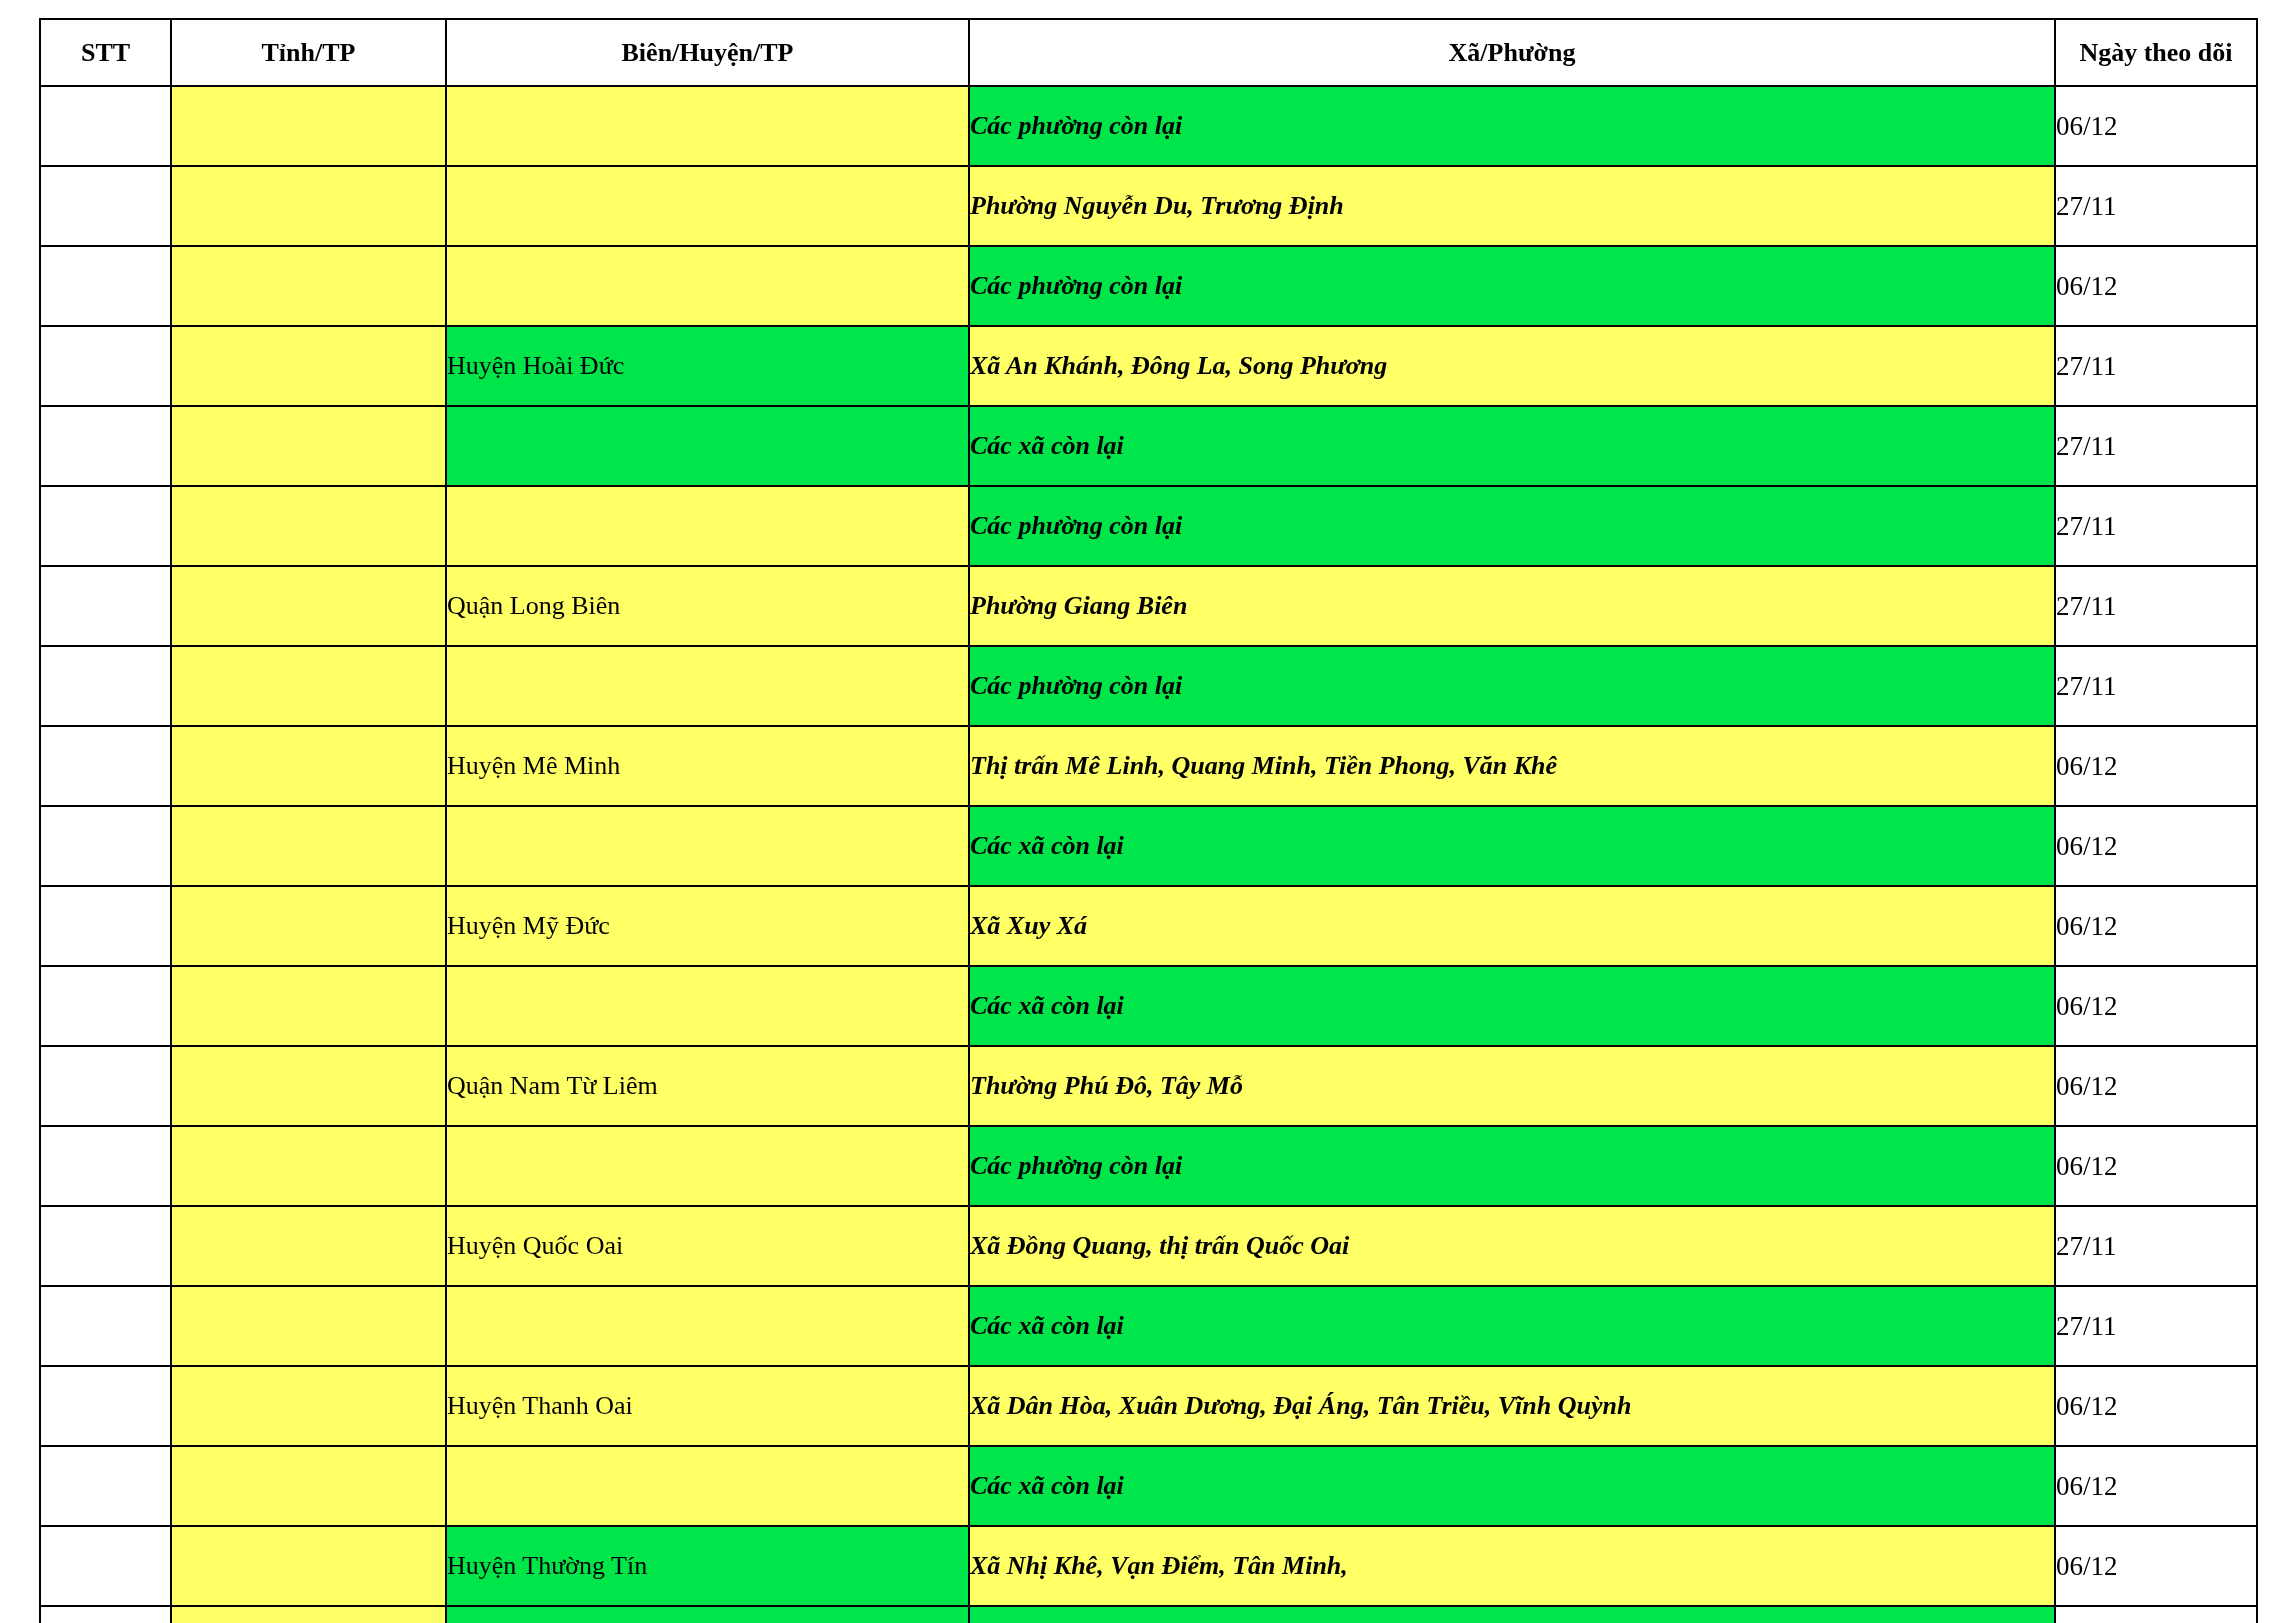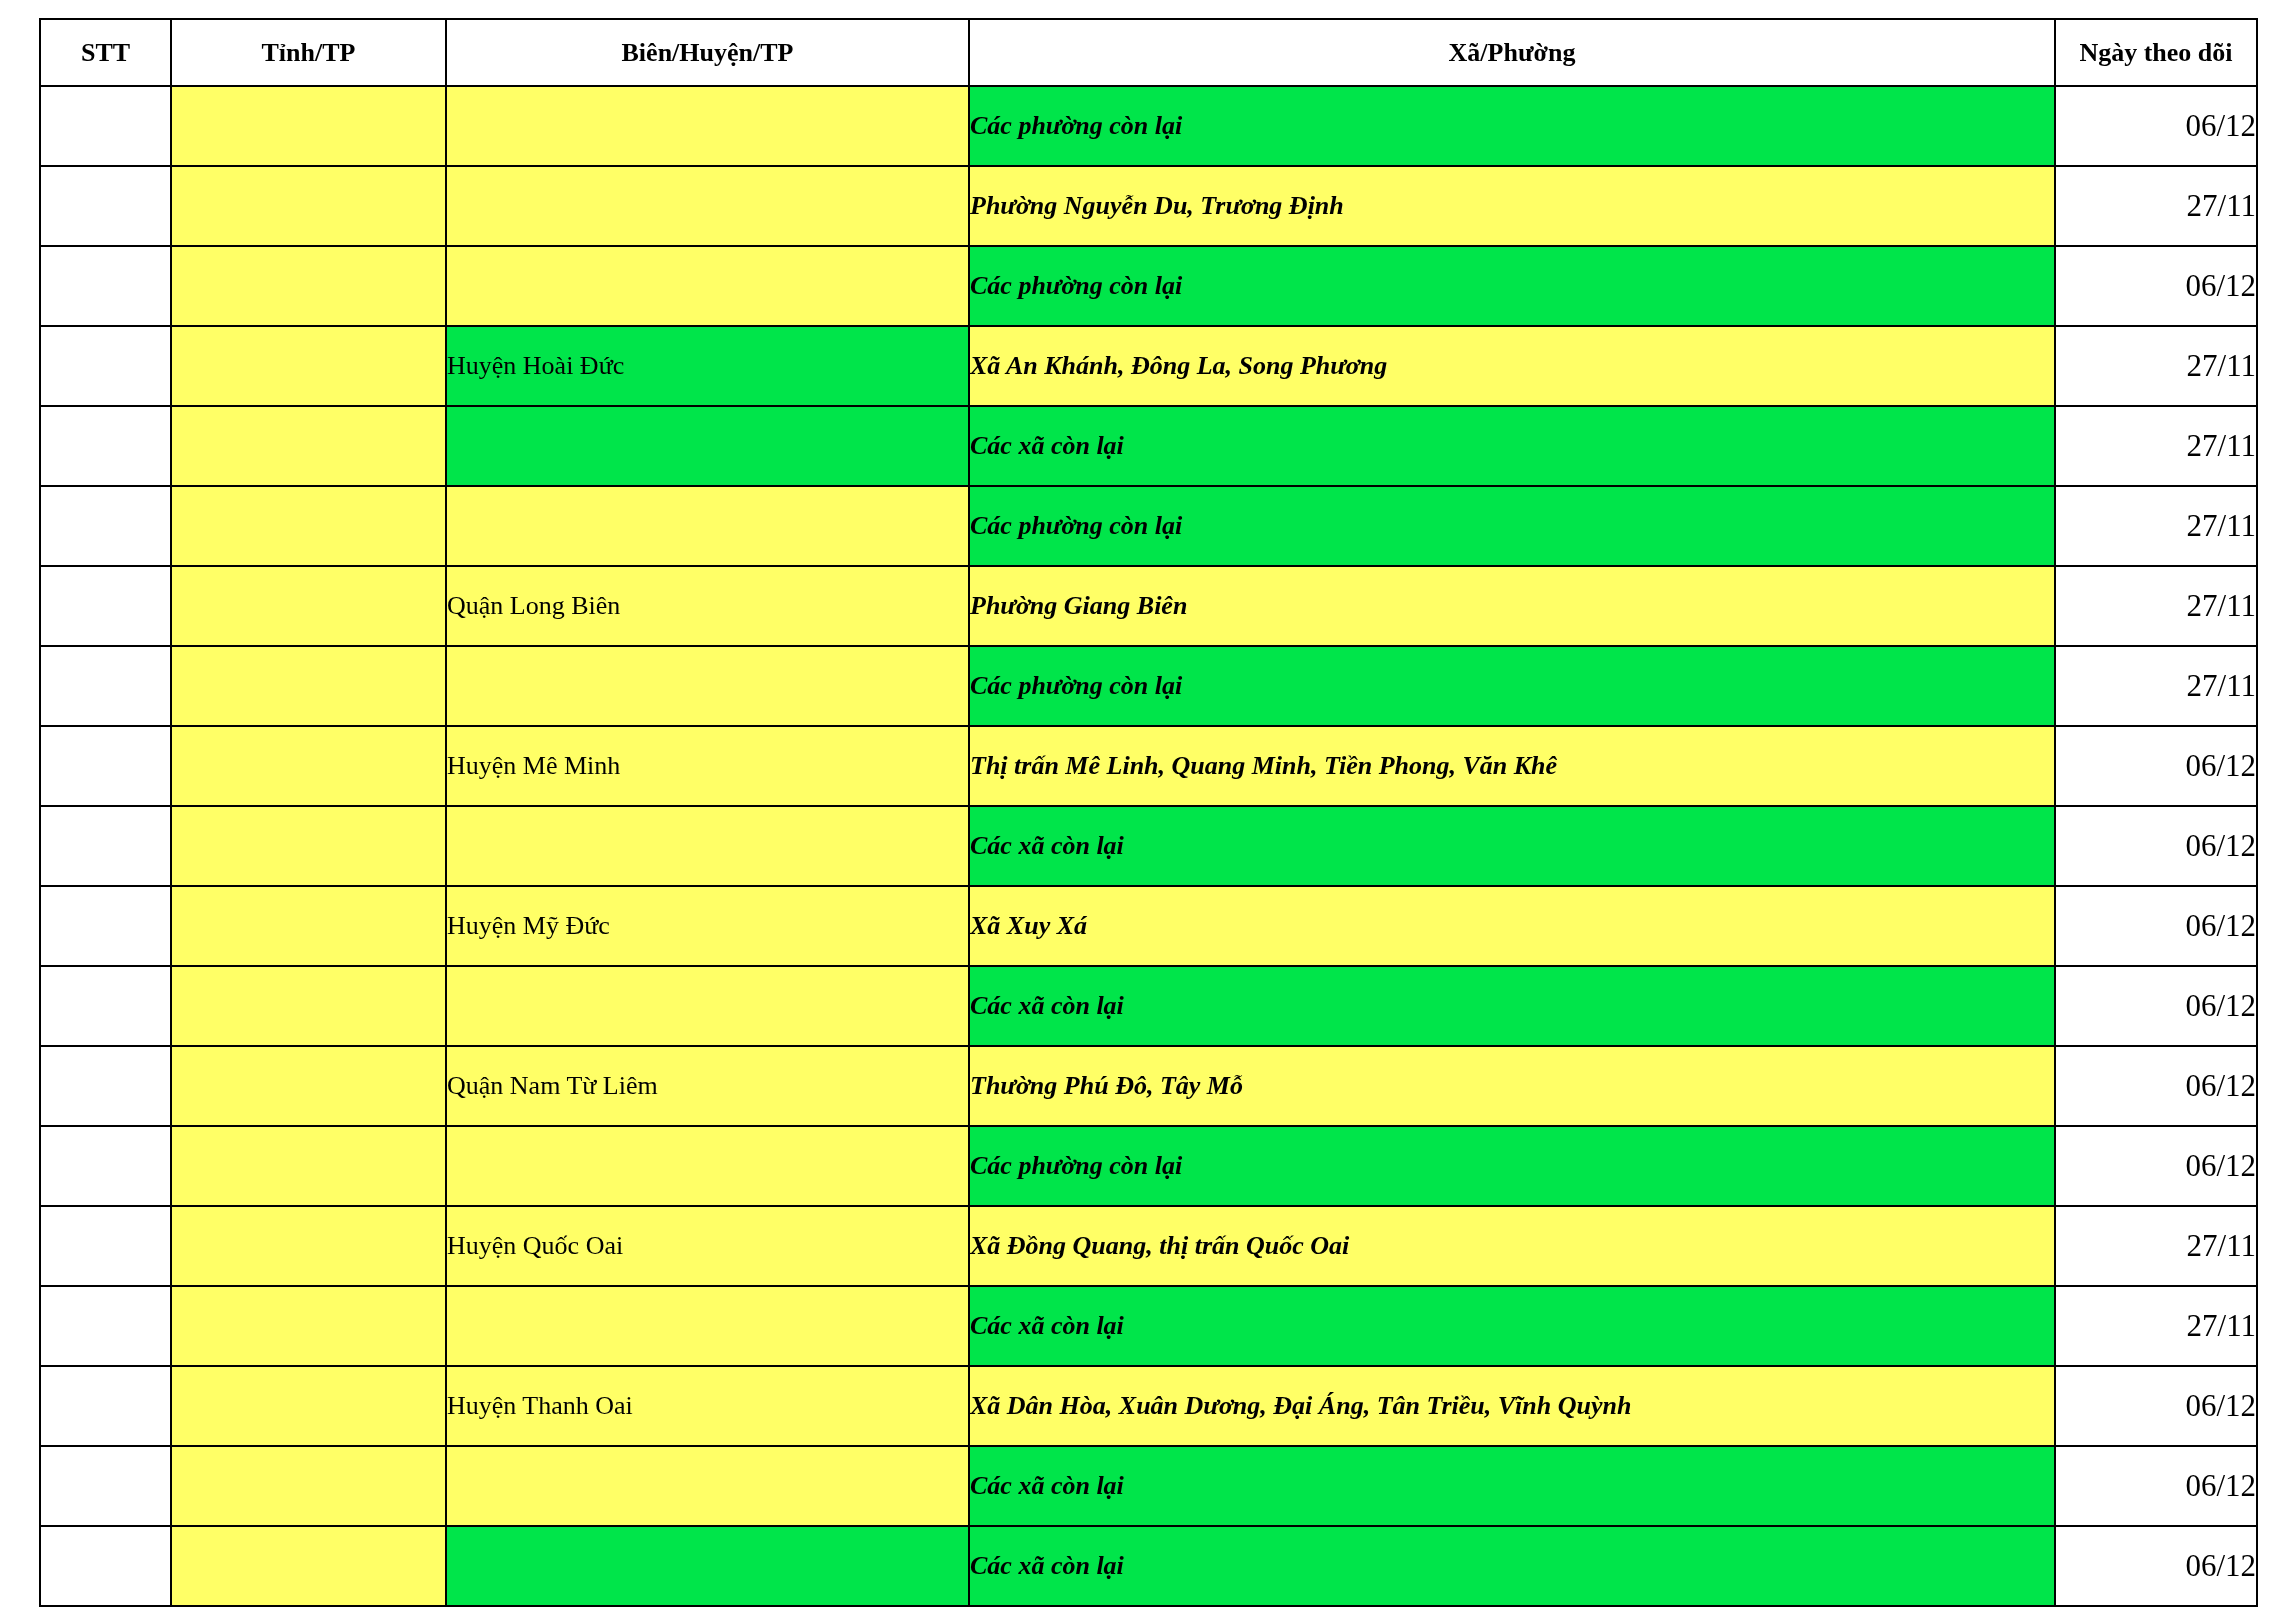--- a/index.html
+++ b/index.html
@@ -52,22 +52,22 @@
   td.cell {
     font-size: 26px;
     line-height: 1.15;
   }
   td.stt    { background: #ffffff; }
   td.prov   { background: #ffff66; }
   td.dist   { padding: 0 14.4px; }
   td.ward   { padding: 0 14.4px; font-style: italic; font-weight: bold; }
   td.date   {
     background: #ffffff;
-    text-align: right;
-    font-size: 31px;
+    text-align: left;
+    font-size: 27px;
   }
   .bg-yellow { background: #ffff66; }
   .bg-green  { background: #00e54a; }
   .bg-orange { background: #f58a3c; }
 </style>
 </head>
 <body>
 
 <div class="page">
   <table class="risk-table">
@@ -210,20 +210,27 @@
         <tr>
           <td class="cell stt"></td>
           <td class="cell prov bg-yellow"></td>
           <td class="cell dist bg-yellow"></td>
           <td class="cell ward bg-green">Các xã còn lại</td>
           <td class="cell date">06/12</td>
         </tr>
         <tr>
           <td class="cell stt"></td>
           <td class="cell prov bg-yellow"></td>
+          <td class="cell dist bg-green">Huyện Thường Tín</td>
+          <td class="cell ward bg-yellow">Xã Nhị Khê, Vạn Điểm, Tân Minh,</td>
+          <td class="cell date">06/12</td>
+        </tr>
+        <tr>
+          <td class="cell stt"></td>
+          <td class="cell prov bg-yellow"></td>
           <td class="cell dist bg-green"></td>
           <td class="cell ward bg-green">Các xã còn lại</td>
           <td class="cell date">06/12</td>
         </tr>
       </tbody>
   </table>
 </div>
 
 
 </body></html>

